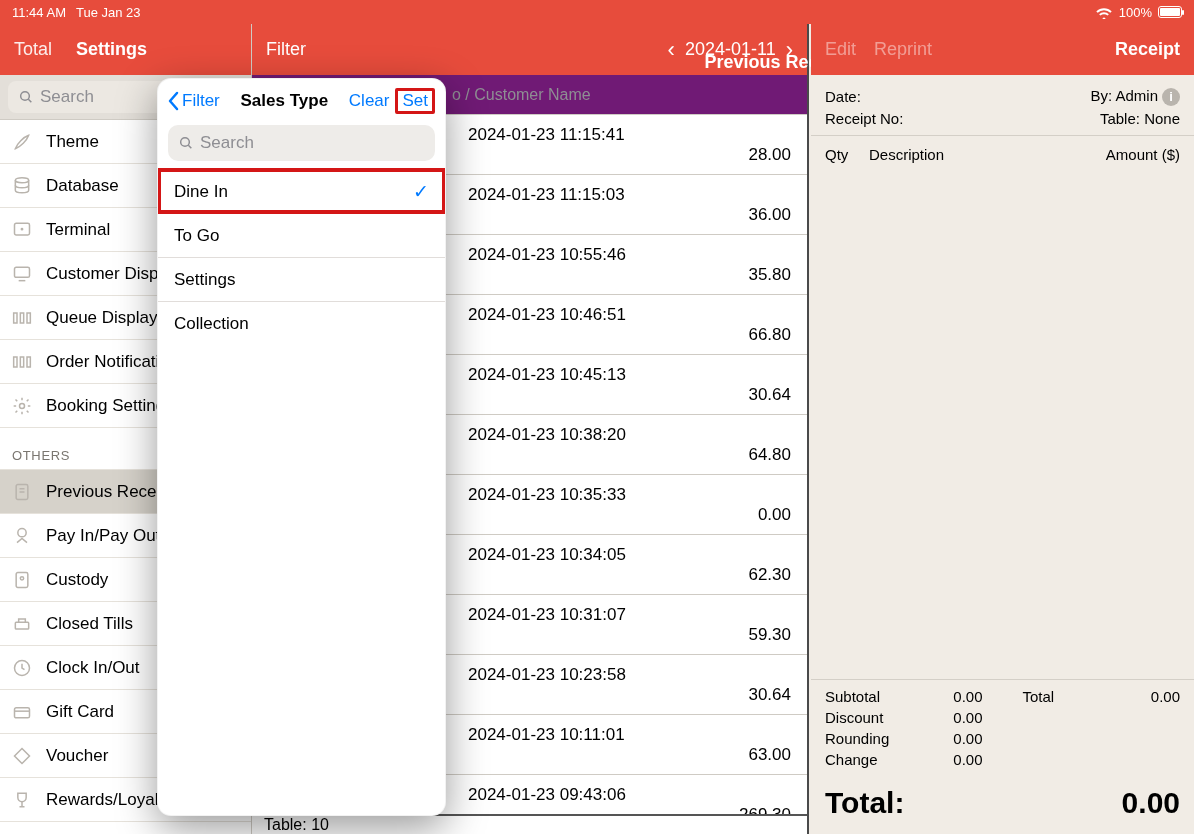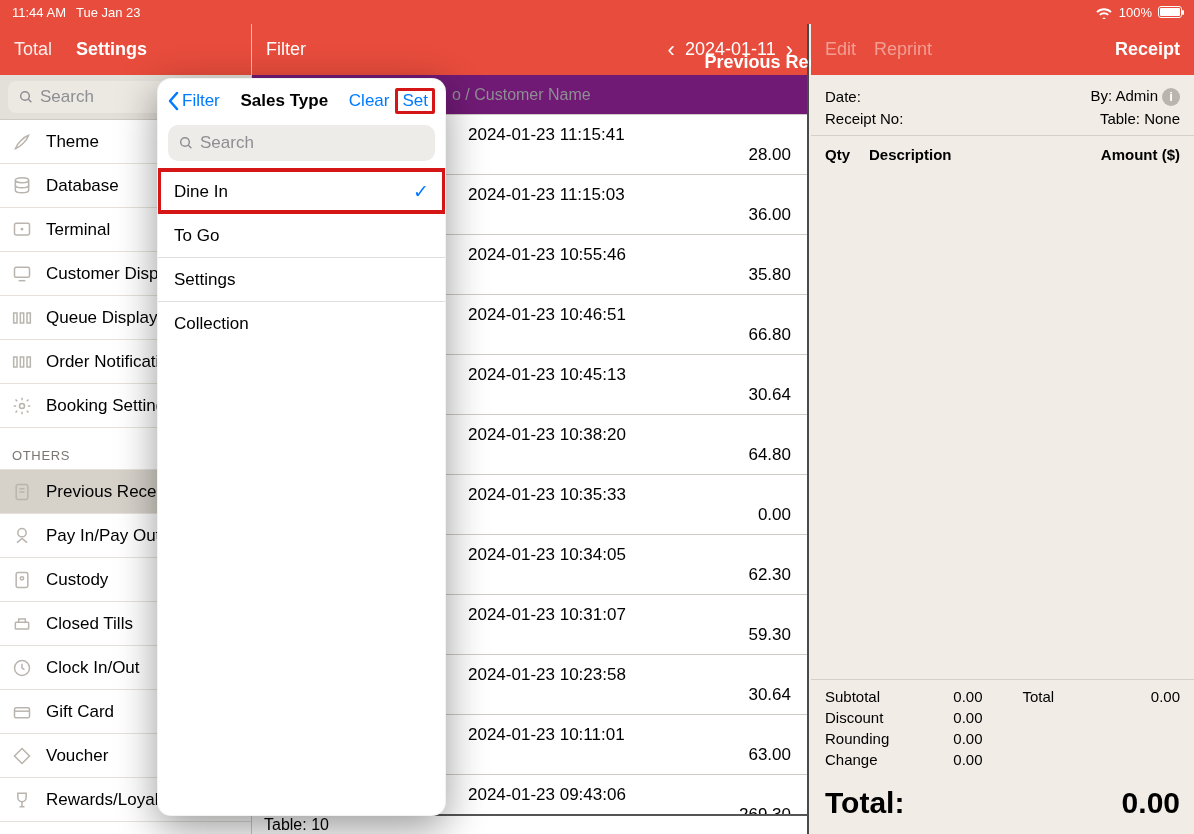--- a/index.html
+++ b/index.html
@@ -45,21 +45,21 @@
 
 .rc-list { flex:1; overflow:hidden; position:relative;}
 .rc-row { display:flex; align-items:center; height:60px; padding:0 16px; border-bottom:1px solid #cfcbc4;}
 .rc-row .ts { flex:1; font-size:17px; color:#000; padding-left:200px; transform:translateY(-10px);}
 .rc-row .amt { font-size:17px; color:#000; transform:translateY(10px);}
 .rc-footer { position:absolute; left:0; bottom:0; right:0; height:20px; border-top:2px solid #555; background:#fff; display:flex; align-items:center; padding-left:12px; font-size:16px;}
 
 
 .rcp-top { padding:10px 14px 6px; font-size:15px; color:#000; border-bottom:1px solid #d4cfc7;}
 .rcp-line { display:flex; justify-content:space-between; padding:2px 0; align-items:center;}
-.rcp-cols { display:flex; padding:10px 14px 4px; font-size:15px; border-bottom:0;font-weight:bold;}
+.rcp-cols { display:flex; padding:10px 14px 4px; font-size:15px; border-bottom:0;}
 .rcp-cols .q { width:44px;}
 .rcp-cols .d { flex:1;}
 .rcp-cols .a { text-align:right;}
 .rcp-body { flex:1;}
 .rcp-sum { padding:8px 14px; font-size:15px; border-top:1px solid #d4cfc7; display:grid; grid-template-columns:1fr auto 40px 1fr auto; row-gap:4px; align-items:center;}
 .rcp-sum .lbl {}
 .rcp-sum .val { text-align:right; min-width:50px;}
 .rcp-total { padding:10px 14px 14px; display:flex; justify-content:space-between; font-size:30px; font-weight:700;}
 .info-ic { display:inline-flex; width:18px; height:18px; border-radius:50%; background:#b9b4ad; color:#fff; align-items:center; justify-content:center; font-size:13px; font-weight:700; margin-left:4px;}
 

